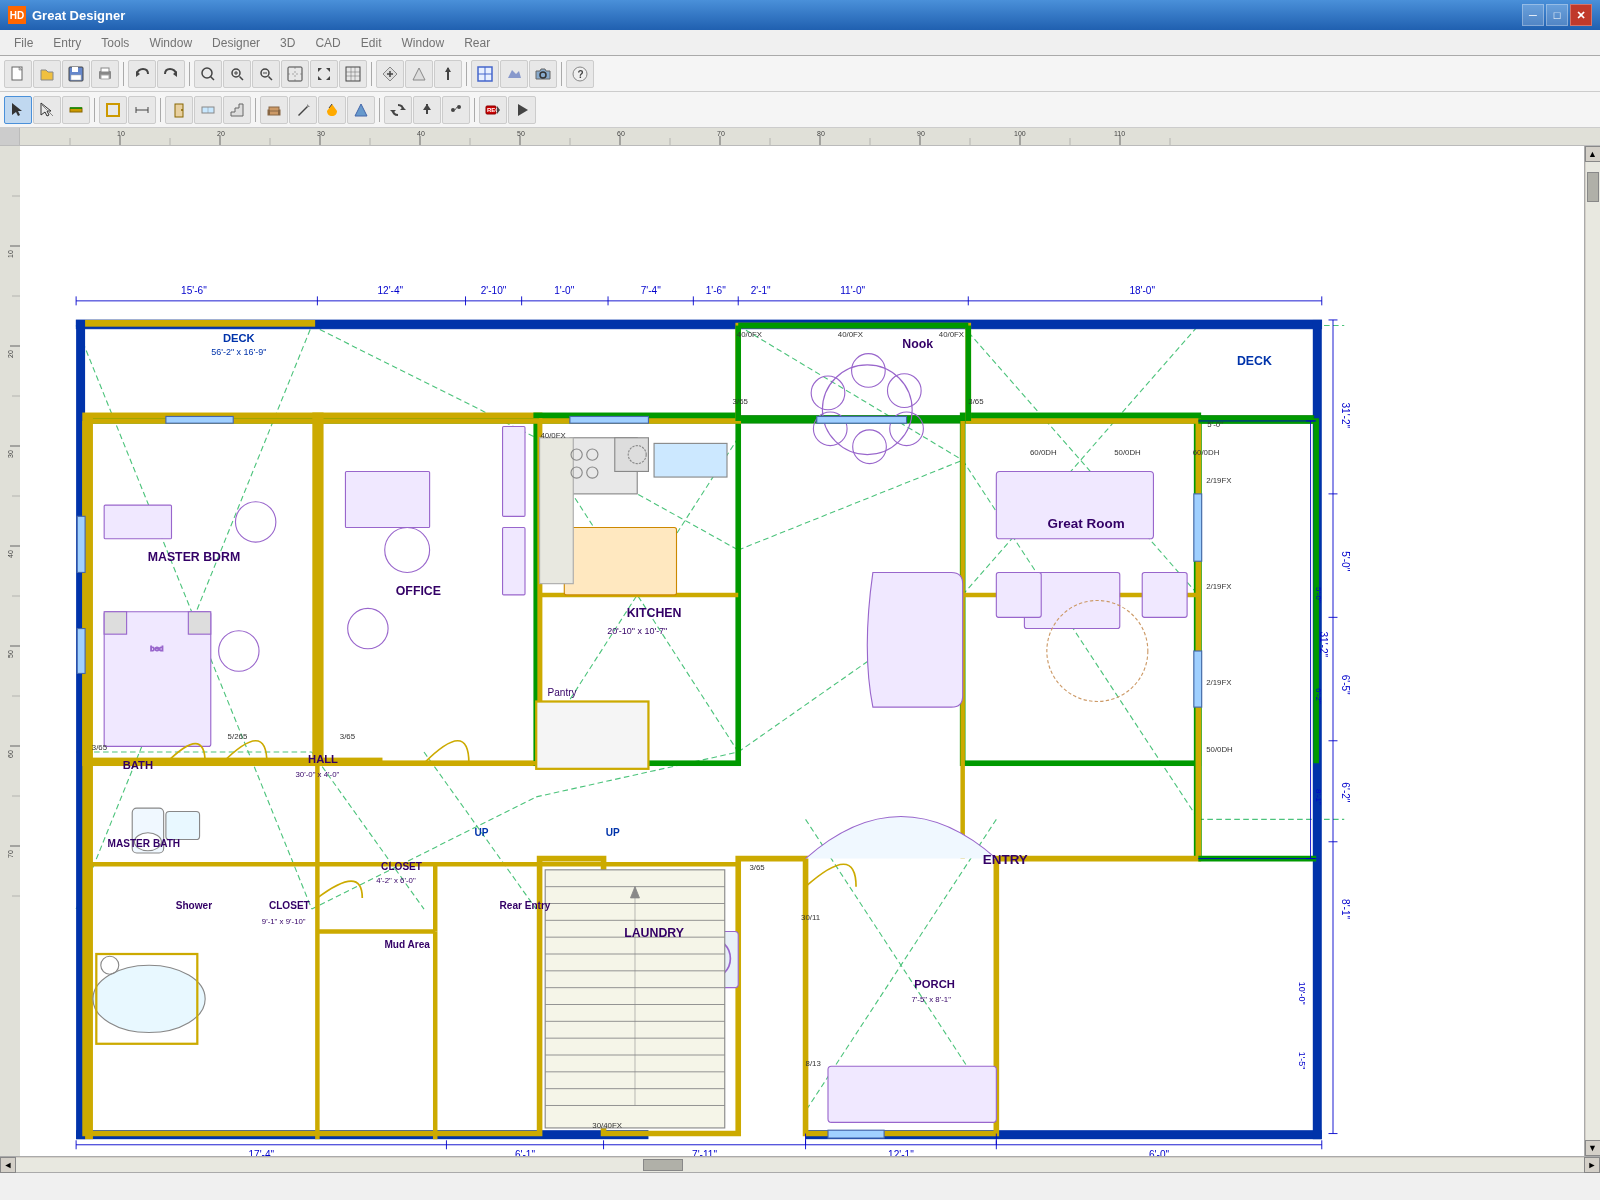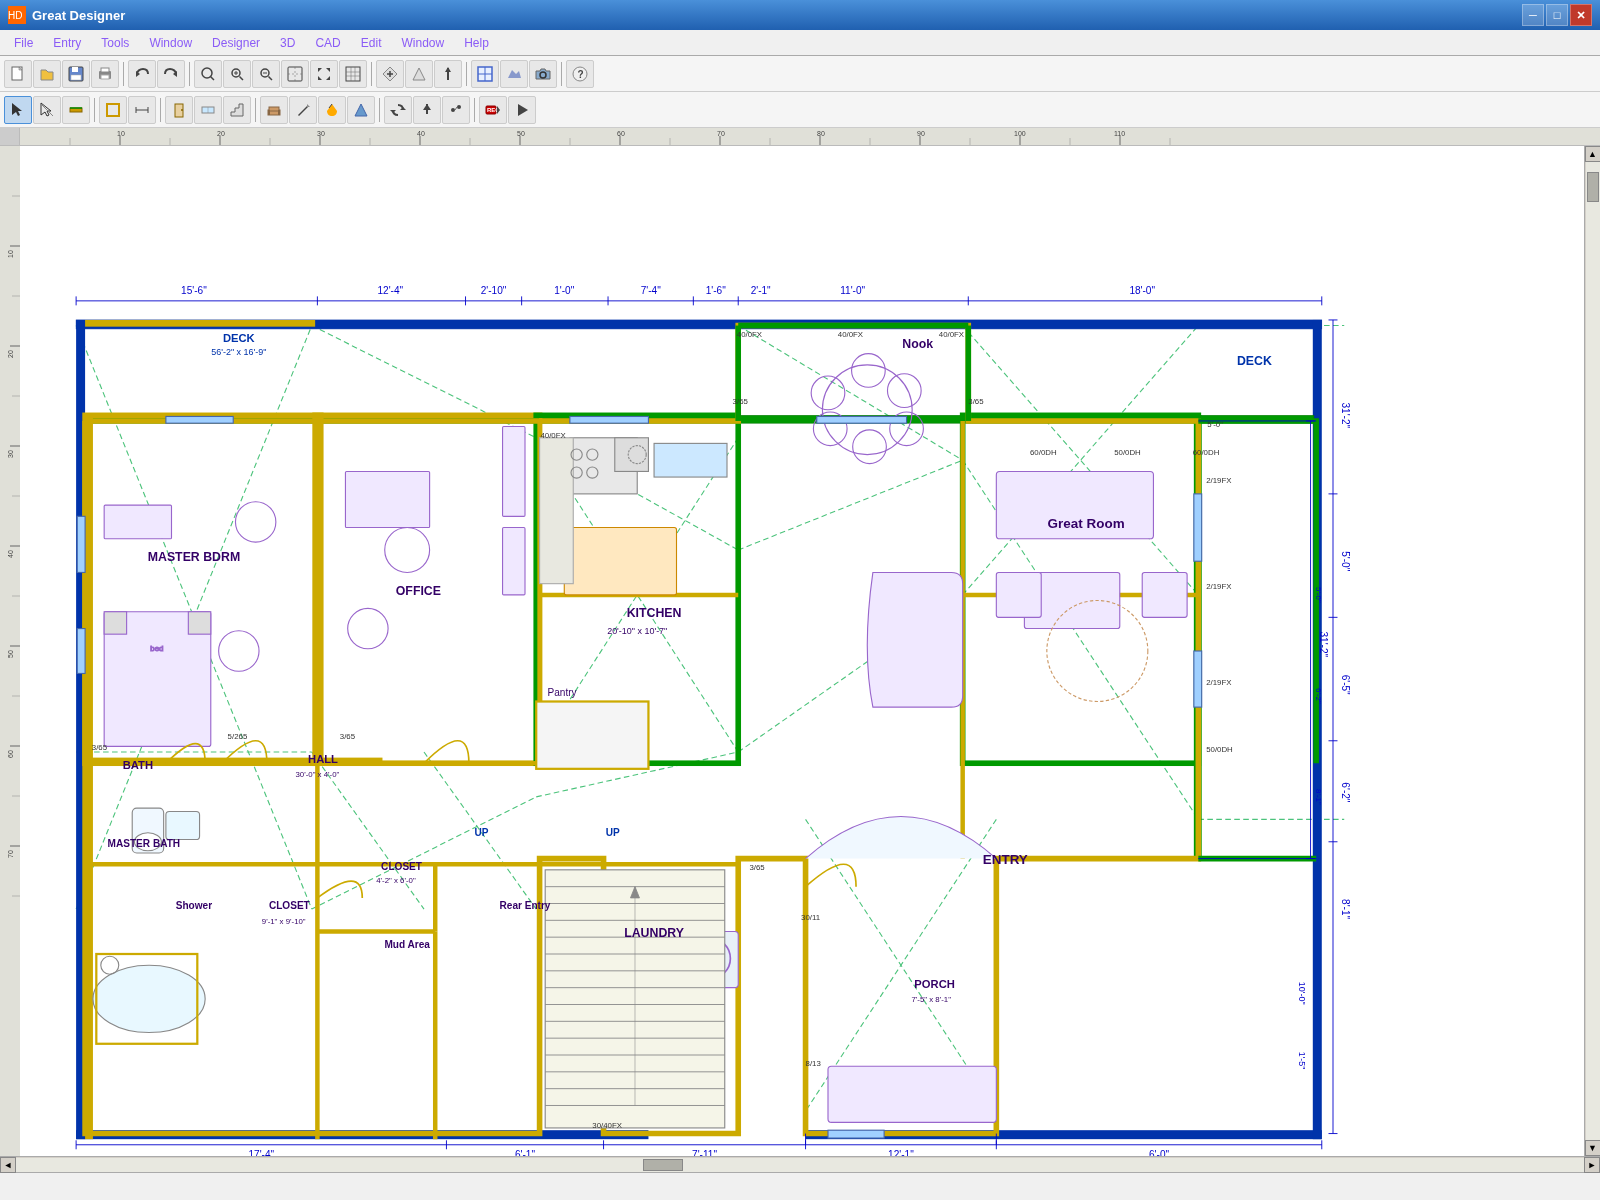--- a/index.html
+++ b/index.html
@@ -13,22 +13,22 @@
       align-items: center;
       padding: 0 8px;
       color: white;
       font-size: 13px;
       font-weight: bold;
       user-select: none;
     }
     #title-bar .app-icon {
       width: 18px; height: 18px; margin-right: 6px;
       background: #ff6600;
-      display: inline-flex; align-items: center; justify-content: flex-start;
-      font-size: 10px; color: white; font-weight: normal;
+      display: inline-flex; align-items: center; justify-content: center;
+      font-size: 10px; color: white; font-weight: bold;
     }
     #title-bar .title-controls {
       margin-left: auto;
       display: flex; gap: 2px;
     }
     #title-bar .title-btn {
       width: 22px; height: 22px;
       background: rgba(255,255,255,0.2);
       border: 1px solid rgba(255,255,255,0.3);
       color: white;
@@ -43,21 +43,21 @@
       background: #f0f0f0;
       border-bottom: 1px solid #aaa;
       display: flex;
       align-items: center;
       padding: 0 4px;
     }
     .menu-item {
       padding: 3px 10px;
       cursor: pointer;
       font-size: 12px;
-      color: #8b5cf6;
+      color: #737373;
       border-radius: 2px;
     }
 
     
     #toolbar-1 {
       height: 36px;
       background: #f5f5f5;
       border-bottom: 1px solid #ccc;
       display: flex;
       align-items: center;
@@ -216,21 +216,21 @@
 <div id="menu-bar">
   <div class="menu-item">File</div>
   <div class="menu-item">Entry</div>
   <div class="menu-item">Tools</div>
   <div class="menu-item">Window</div>
   <div class="menu-item">Designer</div>
   <div class="menu-item">3D</div>
   <div class="menu-item">CAD</div>
   <div class="menu-item">Edit</div>
   <div class="menu-item">Window</div>
-  <div class="menu-item">Help</div>
+  <div class="menu-item">Rear</div>
 </div>
 
 <div id="toolbar-1">
   <div class="tb-btn" title="New">
     <svg width="16" height="16" viewBox="0 0 16 16">
         <rect x="2" y="1" width="10" height="13" fill="white" stroke="#666" stroke-width="1"></rect>
         <polygon points="9,1 12,4 9,4" fill="#ccc" stroke="#666" stroke-width="0.5"></polygon>
       </svg>
   </div>
   <div class="tb-btn" title="Open">

